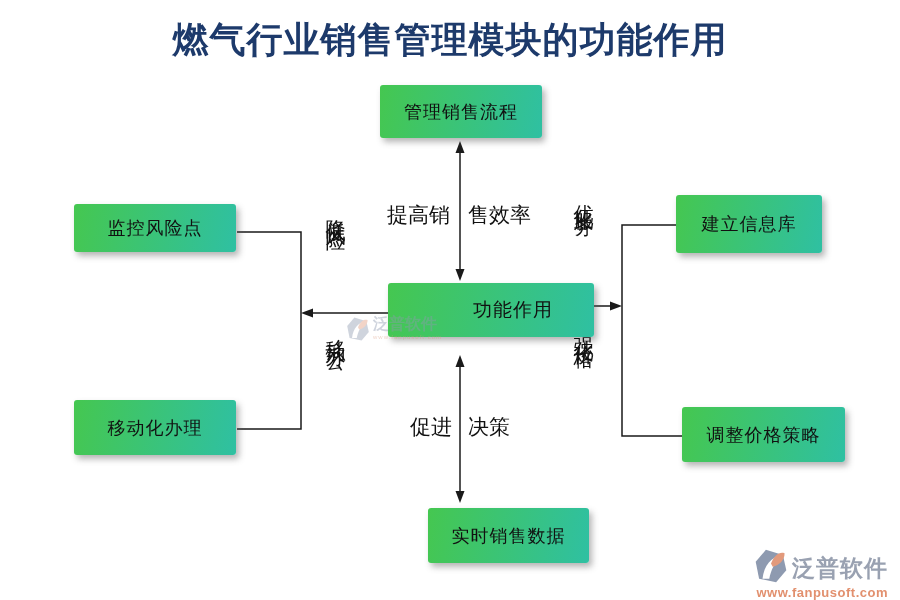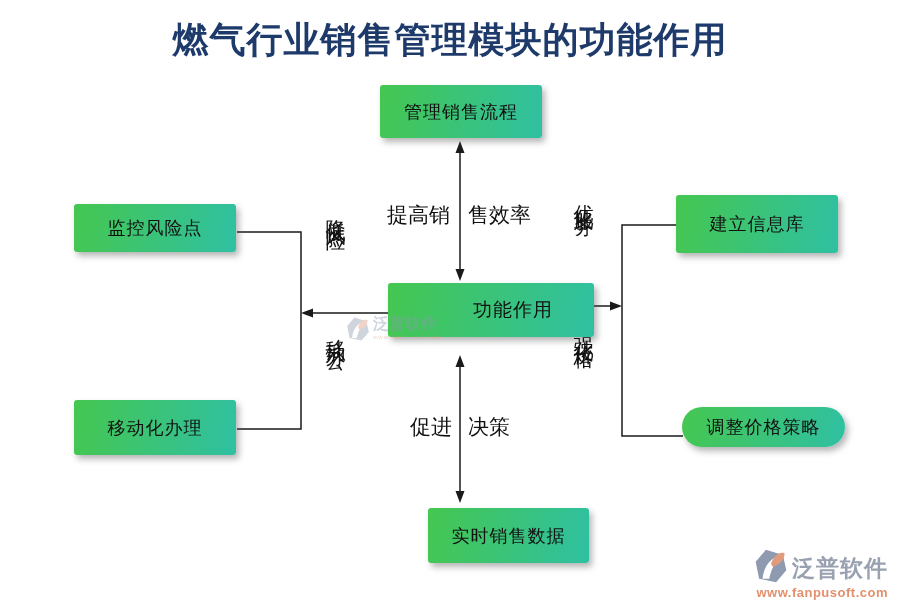--- a/index.html
+++ b/index.html
@@ -71,23 +71,23 @@
   <div class="node" style="left:380px;top:85px;width:162px;height:53px;">管理销售流程</div>
 
   <div class="node center" style="left:388px;top:283px;width:162px;height:54px;">功能作用</div>
 
   <div class="node" style="left:388px;top:508px;width:161px;height:55px;margin-left:40px;">实时销售数据</div>
 
   <div class="node" style="left:74px;top:204px;width:162px;height:48px;">监控风险点</div>
 
   <div class="node" style="left:74px;top:400px;width:162px;height:55px;">移动化办理</div>
 
-  <div class="node" style="left:676px;top:195px;width:162px;height:58px;">建立信息库</div>
+  <div class="node" style="left:676px;top:195px;width:146px;height:58px;">建立信息库</div>
 
-  <div class="node" style="left:682px;top:407px;width:163px;height:40px;border-radius:21px;">调整价格策略</div>
+  <div class="node" style="left:682px;top:407px;width:163px;height:55px;">调整价格策略</div>
 
   <div class="hlabel" style="left:387px;top:201px;">提高销</div>
   <div class="hlabel" style="left:468px;top:201px;">售效率</div>
 
   <div class="hlabel" style="left:410px;top:413px;">促进</div>
   <div class="hlabel" style="left:468px;top:413px;">决策</div>
 
   <div class="vlabel" style="left:322px;top:203px;">降低风险</div>
   <div class="vlabel" style="left:322px;top:323px;">移动办公</div>
 

